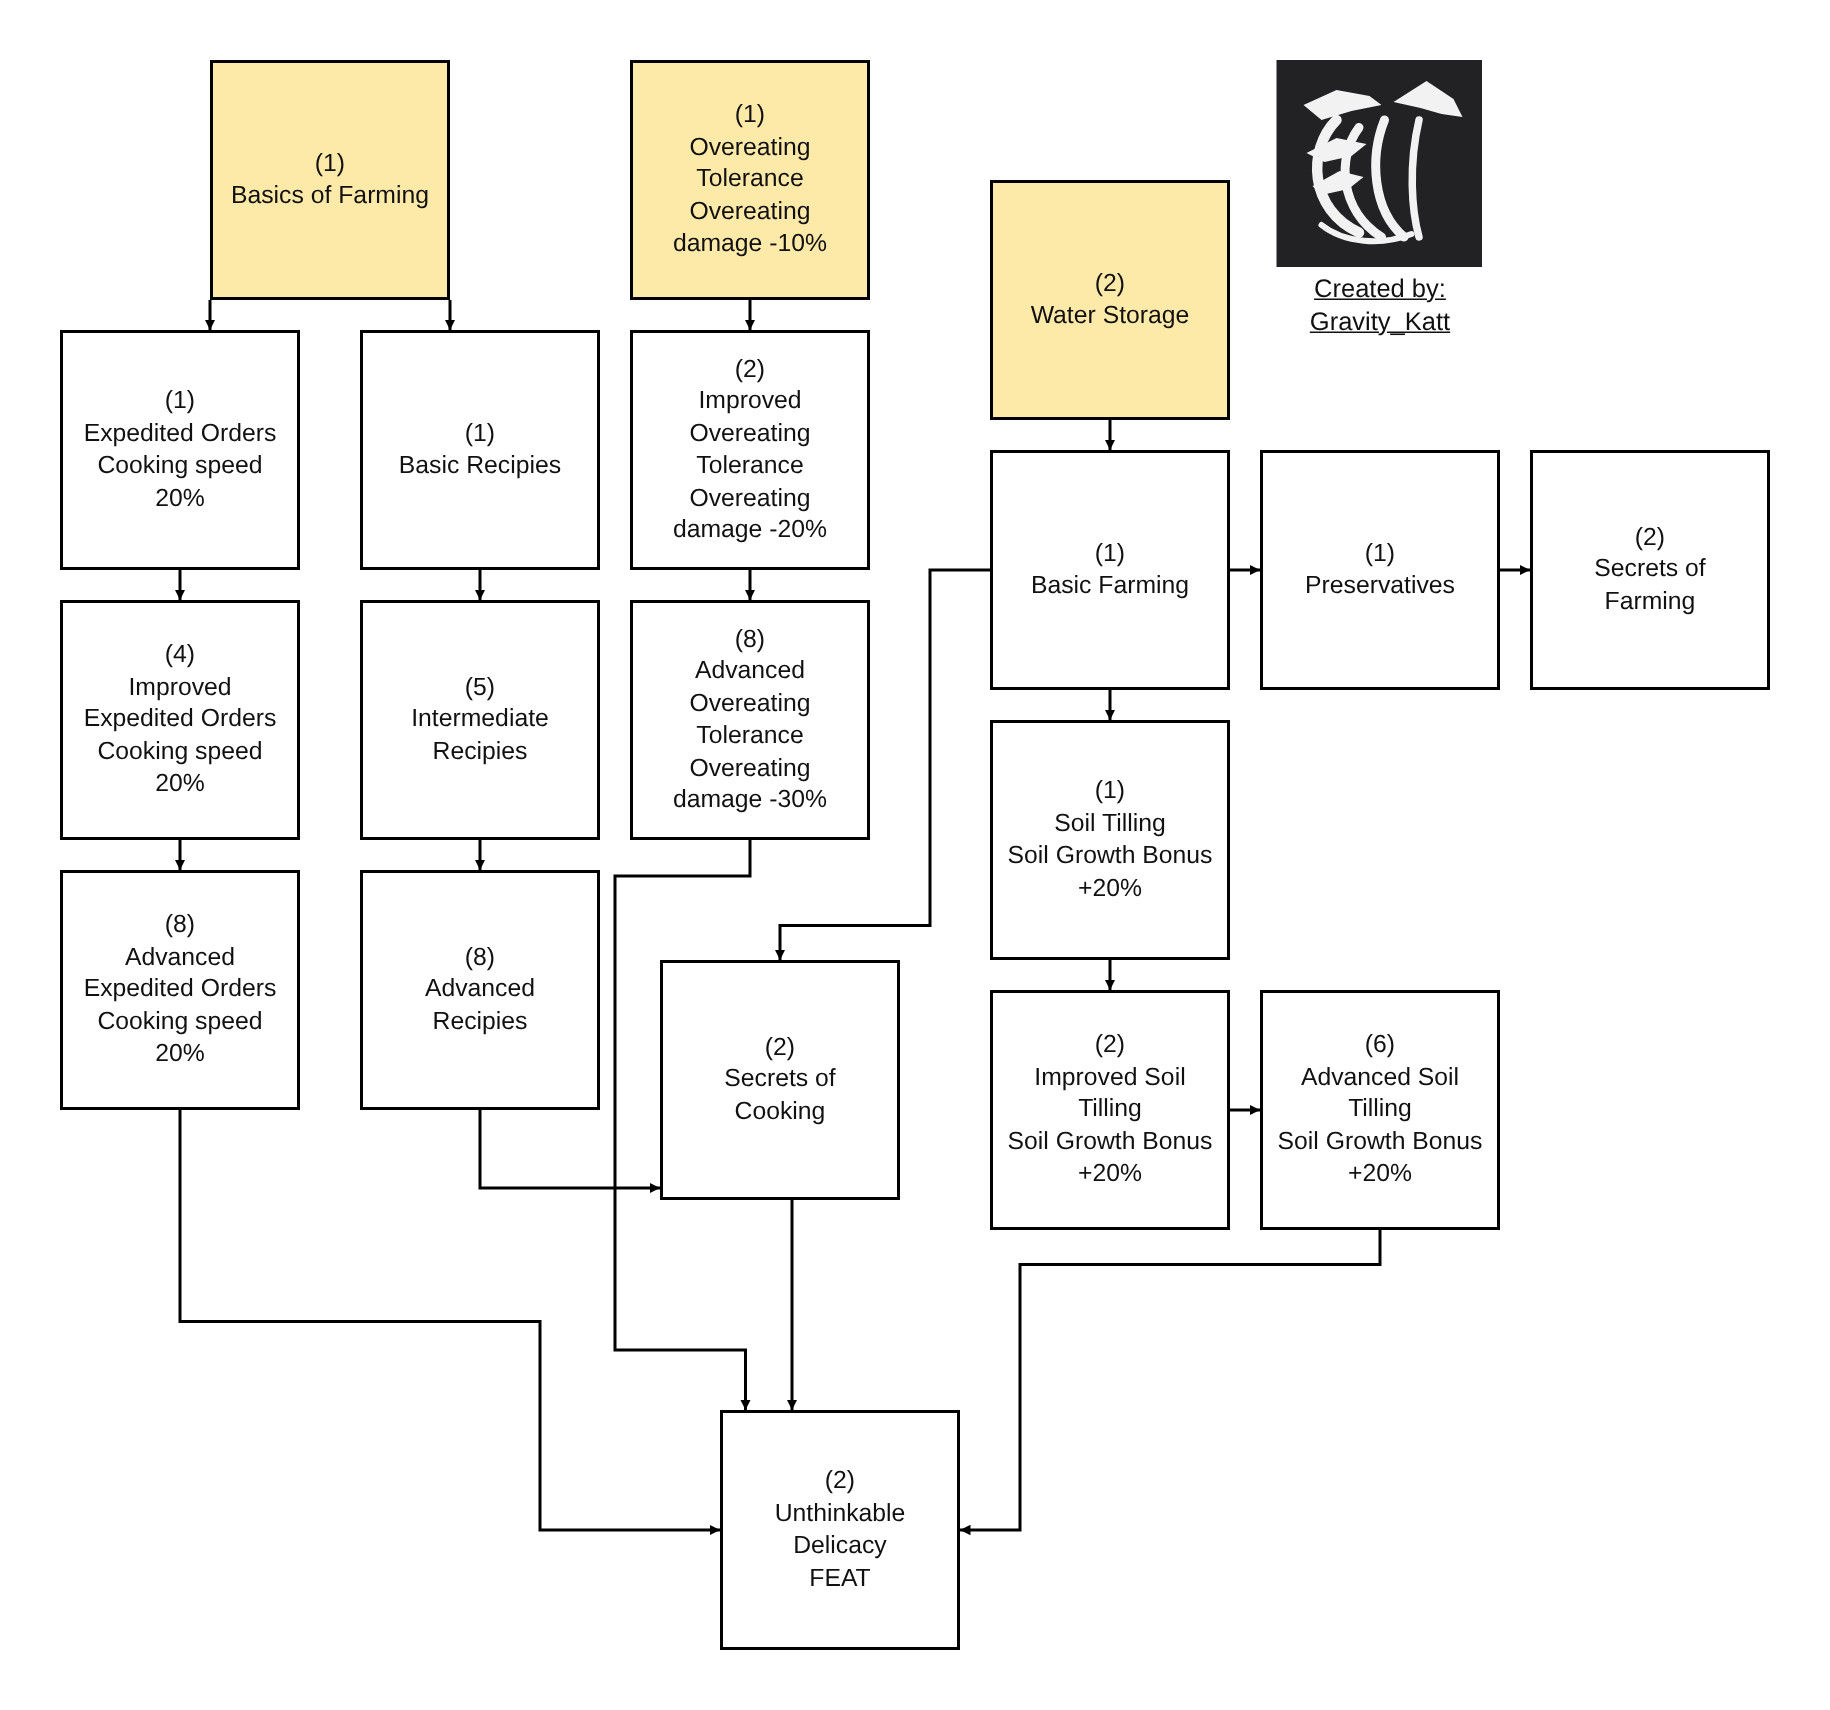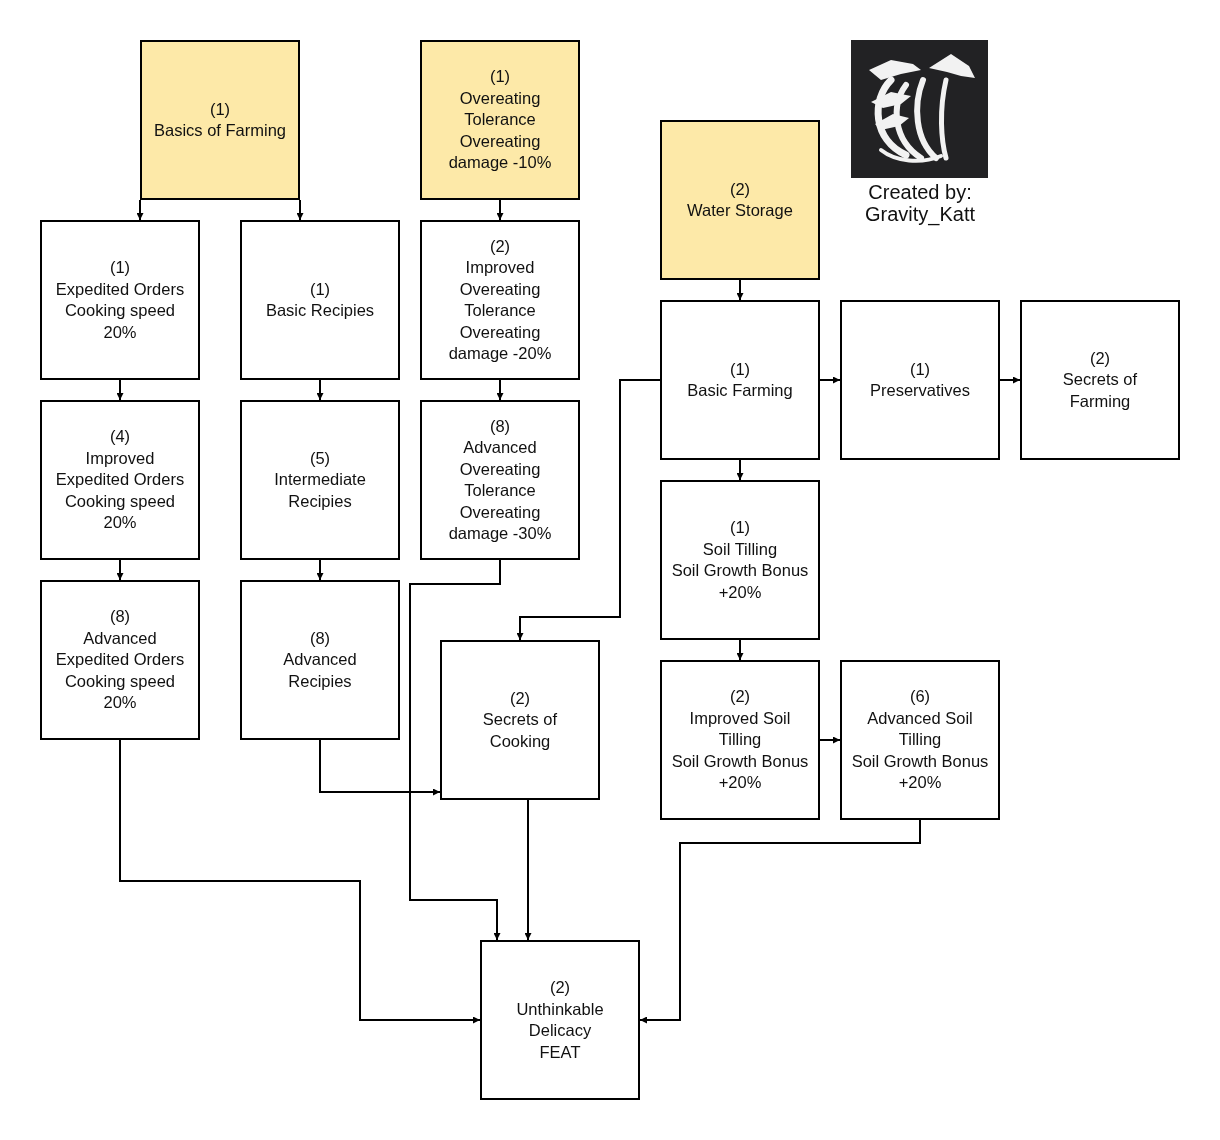--- a/index.html
+++ b/index.html
@@ -6,21 +6,21 @@
   body { width: 1220px; height: 1140px; position: relative; overflow: hidden;
          font-family: "Liberation Sans", sans-serif; color: #111; }
   #edges { position: absolute; left: 0; top: 0; width: 1220px; height: 1140px; }
   .node { position: absolute; width: 160px; height: 160px; box-sizing: border-box;
           border: 2px solid #000; background: #fff;
           display: flex; align-items: center; justify-content: center; text-align: center;
           font-size: 16.5px; line-height: 21.5px; padding: 0 4px; white-space: pre-line; }
   .node.root { background: #fde9a8; }
   .logo { position: absolute; left: 851px; top: 40px; width: 137px; height: 138px; background: #222224; }
   .credit { position: absolute; left: 840px; top: 182px; width: 160px; text-align: center;
-            font-size: 20px; line-height: 21.5px; }
+            font-size: 17px; line-height: 21.5px; text-decoration: underline; }
 </style>
 </head>
 <body>
 
 <svg id="edges" xmlns="http://www.w3.org/2000/svg">
   <defs>
     <marker id="arrow" viewBox="0 0 10 10" refX="10" refY="5" markerWidth="7" markerHeight="7" orient="auto-start-reverse" markerUnits="userSpaceOnUse">
       <path d="M0,0 L10,5 L0,10 z" fill="#000"></path>
     </marker>
   </defs>

